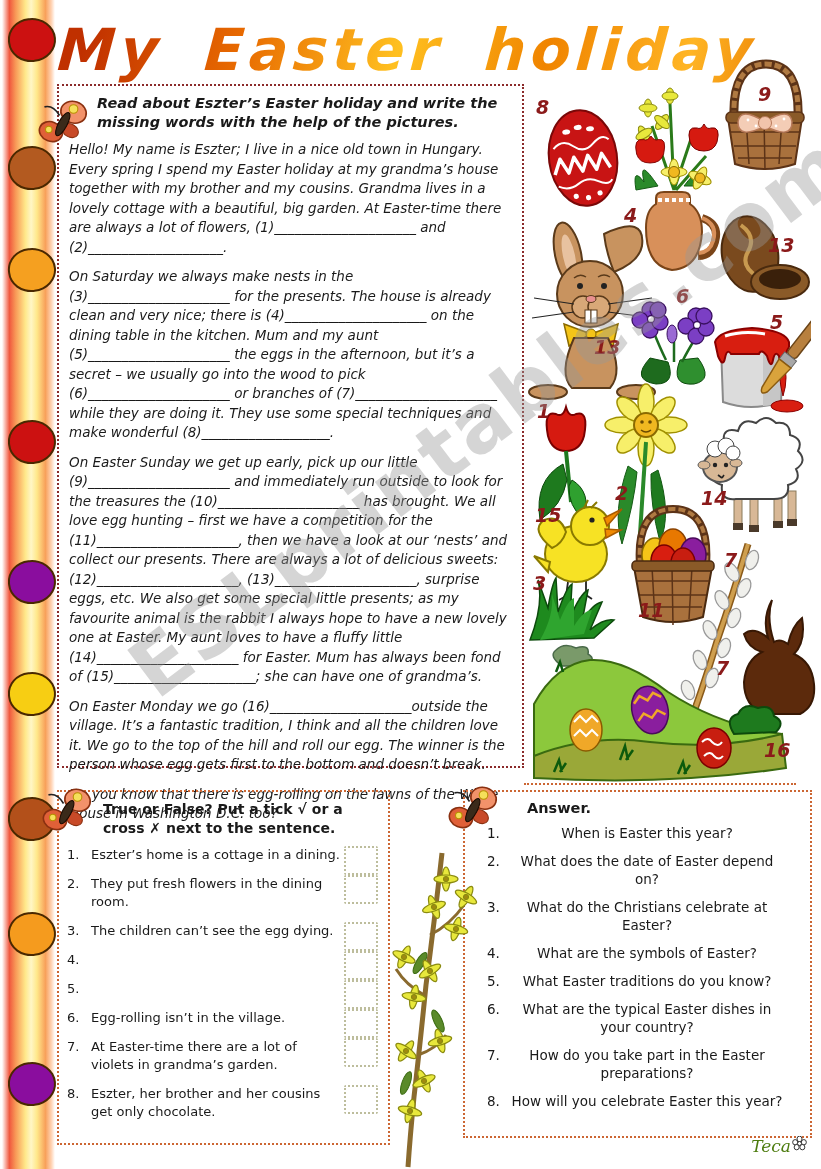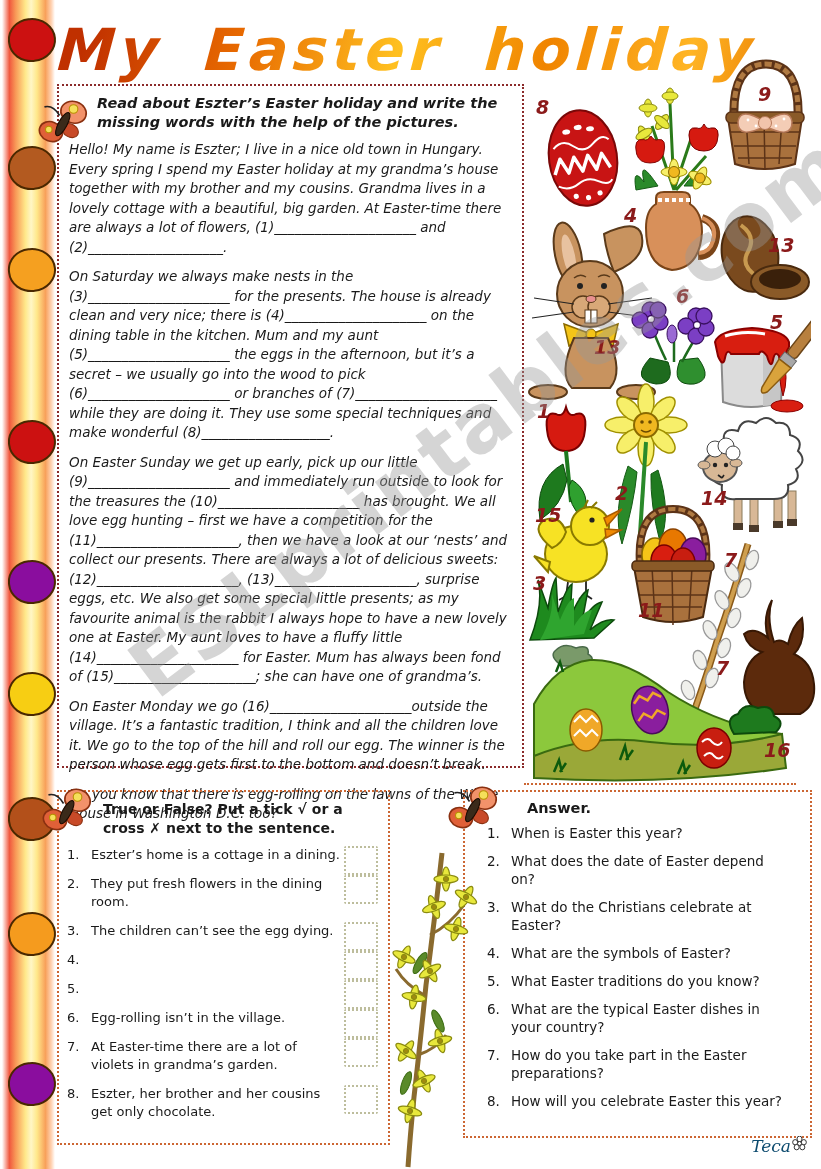--- a/index.html
+++ b/index.html
@@ -29,30 +29,30 @@
   .pnum{position:absolute;font-weight:bold;font-size:19px;color:#8b1a1a;font-style:italic;}
   
   .sub-box{position:absolute;box-sizing:border-box;border:2px dotted #cc6633;background:transparent;}
   .tf-box{left:57px;top:790px;width:333px;height:355px;padding:8px 8px 0 8px;}
   .ans-box{left:463px;top:790px;width:349px;height:348px;padding:8px 10px 0 22px;}
   .tf-head{font-weight:bold;font-size:14px;line-height:19px;padding-left:36px;margin-bottom:8px;}
   .ans-head{font-weight:bold;font-size:14.5px;padding-left:40px;margin-bottom:8px;}
   .row{position:relative;display:flex;margin-bottom:11px;font-size:13px;line-height:18px;}
   .rnum{flex:0 0 24px;}
   .tf-text{width:250px;}
-  .ans-text{width:272px;}
+  .ans-text{width:272px;text-align:center;}
   .ans-row{margin-bottom:10px;font-size:13.5px;}
   .tickbox{position:absolute;right:2px;top:0;width:30px;height:25px;
            border:2px dotted #bdbd9c;border-radius:2px;background:#fff;}
   
   .watermark{position:absolute;left:112px;top:642px;transform:rotate(-37deg);transform-origin:0 0;
              font-size:80px;font-weight:bold;letter-spacing:2px;color:#989898;opacity:.40;
              z-index:40;white-space:nowrap;pointer-events:none;}
   .signature{position:absolute;right:14px;top:1136px;font-family:"DejaVu Serif",serif;
-             font-style:italic;font-size:17px;color:#0c4a6e;display:flex;align-items:flex-start;gap:1px;}
+             font-style:italic;font-size:17px;color:#4d7c0f;display:flex;align-items:flex-start;gap:1px;}
   .forsythia{position:absolute;left:380px;top:845px;width:100px;height:324px;z-index:15;}
   svg{display:block;}
 </style>
 </head>
 <body>
 
 <div class="page">
 
   <div class="strip">
       <div class="segg" style="top: 18px; background: rgb(204, 17, 17);"></div>

